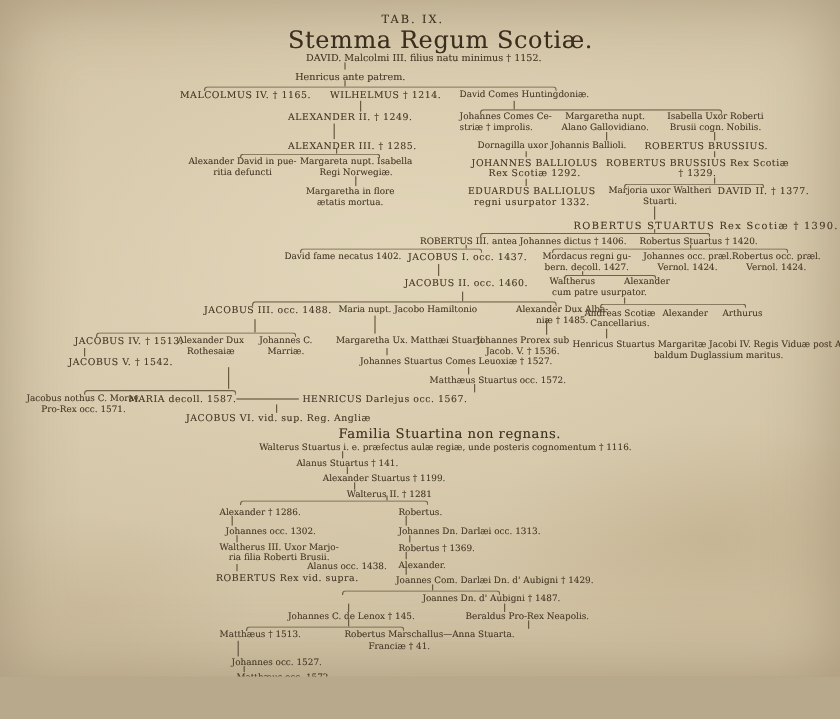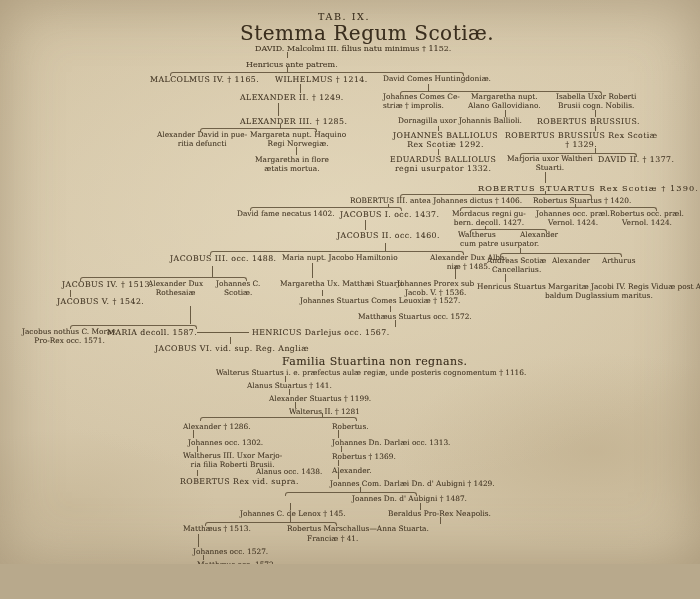--- a/index.html
+++ b/index.html
@@ -44,21 +44,21 @@
 striæ † improlis.</div>
       <div class="n c" style="left: 468px; top: 93px;">Margaretha nupt.
 Alano Gallovidiano.</div>
       <div class="n c" style="left: 556px; top: 93px;">Isabella Uxor Roberti
 Brusii cogn. Nobilis.</div>
       <div class="n k" style="left: 240px; top: 117px;">ALEXANDER III. † 1285.</div>
       <div class="n " style="left: 398px; top: 117px;">Dornagilla uxor Johannis Ballioli.</div>
       <div class="n k" style="left: 537px; top: 117px;">ROBERTUS BRUSSIUS.</div>
       <div class="n c" style="left: 157px; top: 131px;">Alexander David in pue-
 ritia defuncti</div>
-      <div class="n c" style="left: 250px; top: 131px;">Margareta nupt. Haquino
+      <div class="n c" style="left: 250px; top: 131px;">Margareta nupt. Isabella
 Regi Norwegiæ.</div>
       <div class="n k c" style="left: 393px; top: 131px;">JOHANNES BALLIOLUS
 Rex Scotiæ 1292.</div>
       <div class="n k c" style="left: 505px; top: 131px;">ROBERTUS BRUSSIUS Rex Scotiæ
 † 1329.</div>
       <div class="n c" style="left: 255px; top: 156px;">Margaretha in flore
 ætatis mortua.</div>
       <div class="n k c" style="left: 390px; top: 155px;">EDUARDUS BALLIOLUS
 regni usurpator 1332.</div>
       <div class="n c" style="left: 507px; top: 155px;">Marjoria uxor Waltheri
@@ -84,21 +84,21 @@
       <div class="n c" style="left: 430px; top: 254px;">Alexander Dux Alba-
 niæ † 1485.</div>
       <div class="n c" style="left: 487px; top: 257px;">Andreas Scotiæ
 Cancellarius.</div>
       <div class="n " style="left: 552px; top: 257px;">Alexander</div>
       <div class="n " style="left: 602px; top: 257px;">Arthurus</div>
       <div class="n k" style="left: 62px; top: 280px;">JACOBUS IV. † 1513.</div>
       <div class="n c" style="left: 148px; top: 280px;">Alexander Dux
 Rothesaiæ</div>
       <div class="n c" style="left: 216px; top: 280px;">Johannes C.
-Scotiæ.</div>
+Marriæ.</div>
       <div class="n " style="left: 280px; top: 280px;">Margaretha Ux. Matthæi Stuarti</div>
       <div class="n c" style="left: 397px; top: 280px;">Johannes Prorex sub
 Jacob. V. † 1536.</div>
       <div class="n c" style="left: 477px; top: 283px;">Henricus Stuartus Margaritæ Jacobi IV. Regis Viduæ post Arcim-
 baldum Duglassium maritus.</div>
       <div class="n k" style="left: 57px; top: 297px;">JACOBUS V. † 1542.</div>
       <div class="n " style="left: 300px; top: 297px;">Johannes Stuartus Comes Leuoxiæ † 1527.</div>
       <div class="n " style="left: 358px; top: 313px;">Matthæus Stuartus occ. 1572.</div>
       <div class="n c" style="left: 22px; top: 328px;">Jacobus nothus C. Morav.
 Pro-Rex occ. 1571.</div>

